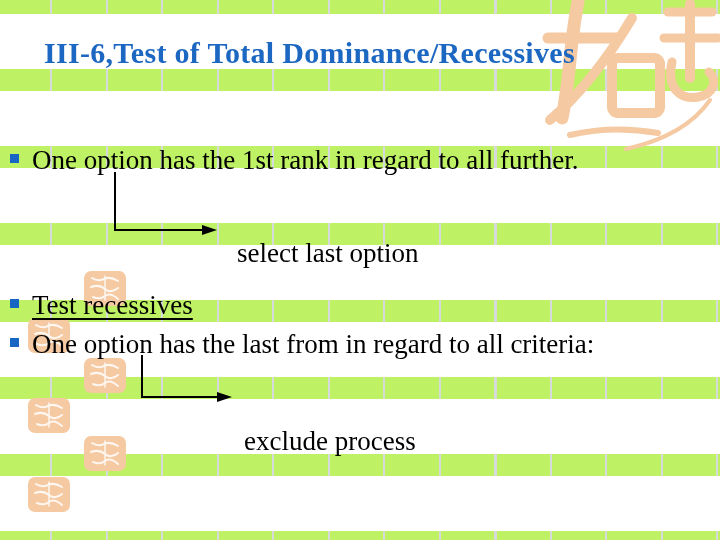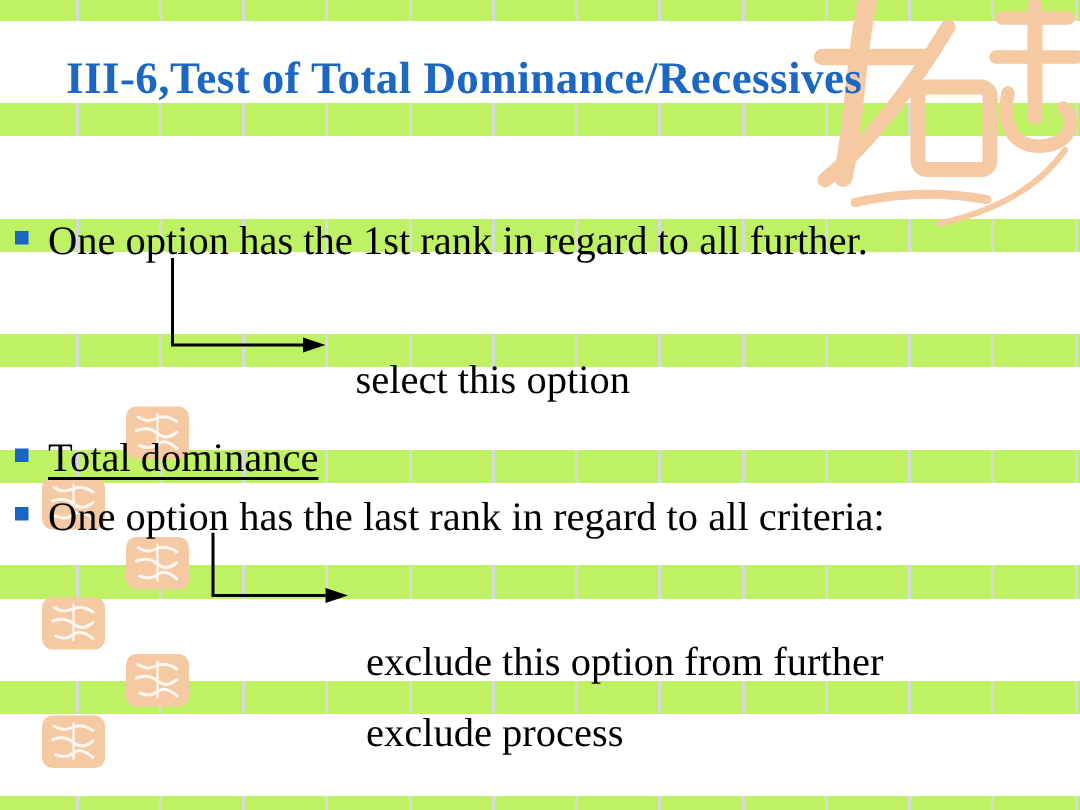--- a/index.html
+++ b/index.html
@@ -72,39 +72,38 @@
   <div class="row" style="top:142px">
     <span class="sq"></span>
     <span>One option has the 1st rank in regard to all further.</span>
   </div>
 
   <svg class="arrow" style="left:110px;top:172px" width="115" height="66" viewBox="0 0 115 66">
     <path d="M5 0 V58 H92" stroke="#000" stroke-width="2" fill="none"></path>
     <polygon points="92,53 92,63 107,58" fill="#000"></polygon>
   </svg>
 
-  <div class="callout" style="left:237px;top:235px">select this option</div>
+  <div class="callout" style="left:237px;top:235px">select last option</div>
 
   <div class="row" style="top:287px">
     <span class="sq"></span>
-    <span class="u">Total dominance</span>
+    <span class="u">Test recessives</span>
   </div>
 
   <div class="row" style="top:326px">
     <span class="sq"></span>
-    <span>One option has the last rank in regard to all criteria:</span>
+    <span>One option has the last from in regard to all criteria:</span>
   </div>
 
   <svg class="arrow" style="left:137px;top:355px" width="103" height="50" viewBox="0 0 103 50">
     <path d="M5 0 V42 H80" stroke="#000" stroke-width="2" fill="none"></path>
     <polygon points="80,37 80,47 95,42" fill="#000"></polygon>
   </svg>
 
   <div class="callout two" style="left:244px;top:418px">
-    <div>exclude this option from further</div>
     <div>exclude process</div>
   </div>
 
 <div class="stamp" style="left: 84px; top: 271px;"><svg width="42" height="35" viewBox="0 0 42 35">
         <g stroke="#ffffff" fill="none" stroke-width="2" opacity="0.85" stroke-linecap="round">
           <path d="M8 7 q6 4 12 1 t14 2"></path>
           <path d="M7 16 q8 -3 14 2 t13 -1"></path>
           <path d="M9 26 q7 3 12 -1 t13 3"></path>
           <path d="M21 5 v24" stroke-width="1.5"></path>
         </g>

